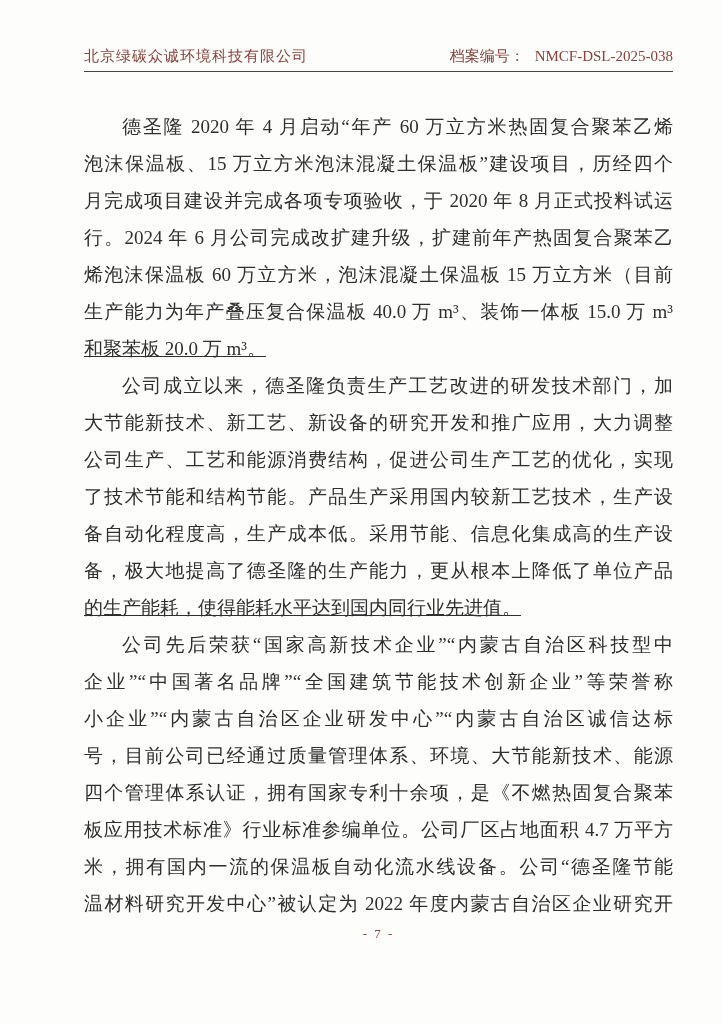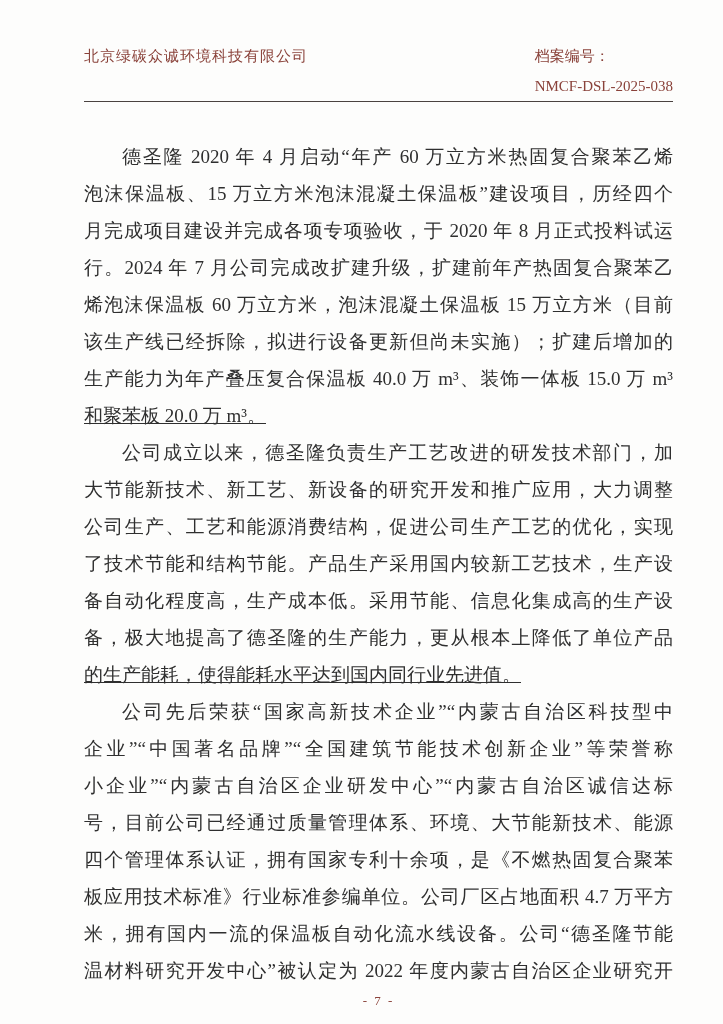--- a/index.html
+++ b/index.html
@@ -24,21 +24,20 @@
     color: #8a423a;
     font-size: 15px;
     line-height: 20px;
   }
   .header-company {
     letter-spacing: 1px;
   }
   .header-archive {
     display: flex;
     gap: 10px;
-    flex-direction: column;
   }
   .header-rule {
     margin-top: 5px;
     border-bottom: 1.5px solid #4a4240;
     height: 0;
   }
   main.body-text {
     margin-top: 36px;
     color: #2f2f2f;
   }
@@ -80,23 +79,22 @@
       </span>
     </div>
     <div class="header-rule"></div>
   </header>
 
   <main class="body-text">
 
     <div class="line indent">德圣隆 2020 年 4 月启动“年产 60 万立方米热固复合聚苯乙烯</div>
     <div class="line">泡沫保温板、15 万立方米泡沫混凝土保温板”建设项目，历经四个</div>
     <div class="line">月完成项目建设并完成各项专项验收，于 2020 年 8 月正式投料试运</div>
-    <div class="line">行。2024 年 7 月公司完成改扩建升级，扩建前年产热固复合聚苯乙</div>
+    <div class="line">行。2024 年 6 月公司完成改扩建升级，扩建前年产热固复合聚苯乙</div>
     <div class="line">烯泡沫保温板 60 万立方米，泡沫混凝土保温板 15 万立方米（目前</div>
-    <div class="line">该生产线已经拆除，拟进行设备更新但尚未实施）；扩建后增加的</div>
     <div class="line">生产能力为年产叠压复合保温板 40.0 万 m³、装饰一体板 15.0 万 m³</div>
     <div class="line short">和聚苯板 20.0 万 m³。</div>
 
     <div class="line indent">公司成立以来，德圣隆负责生产工艺改进的研发技术部门，加</div>
     <div class="line">大节能新技术、新工艺、新设备的研究开发和推广应用，大力调整</div>
     <div class="line">公司生产、工艺和能源消费结构，促进公司生产工艺的优化，实现</div>
     <div class="line">了技术节能和结构节能。产品生产采用国内较新工艺技术，生产设</div>
     <div class="line">备自动化程度高，生产成本低。采用节能、信息化集成高的生产设</div>
     <div class="line">备，极大地提高了德圣隆的生产能力，更从根本上降低了单位产品</div>
     <div class="line short">的生产能耗，使得能耗水平达到国内同行业先进值。</div>

